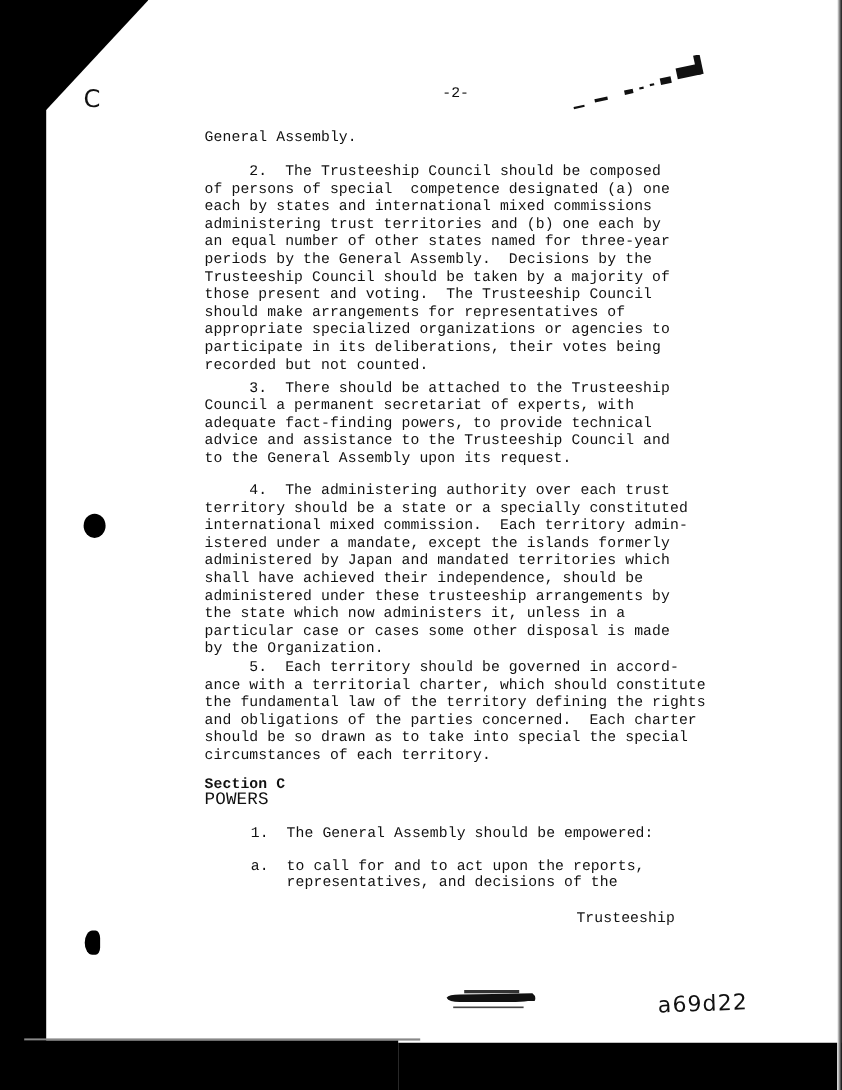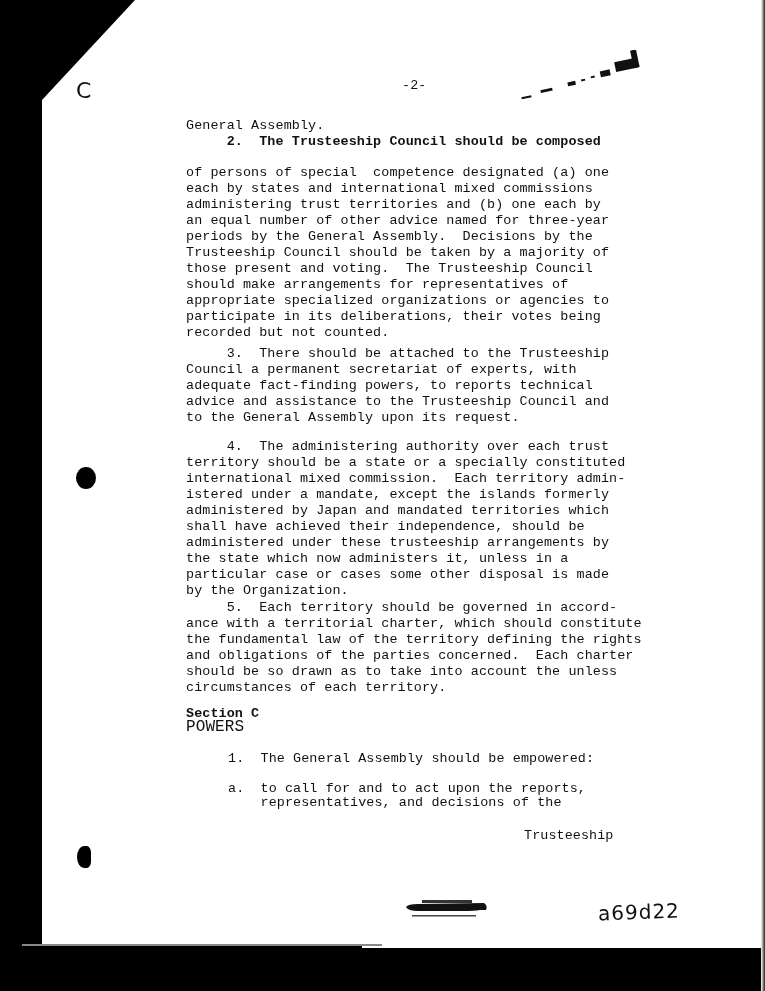--- a/index.html
+++ b/index.html
@@ -138,55 +138,55 @@
       <rect x="102" y="30" width="4" height="2"></rect>
       <rect x="112" y="29" width="4" height="2"></rect>
       <rect x="122" y="26" width="10" height="6"></rect>
       <rect x="138" y="20" width="22" height="10"></rect>
       <rect x="156" y="12" width="6" height="18"></rect>
     </g>
   </svg>
 
   <div id="doc-lines">
     <div class="mono text-line" style="top:118px">General Assembly.</div>
-    <div class="mono text-line bold-word" style="top:134px;font-weight:bold">     2.  The Trusteeship Council should be composed</div>
+    <div class="mono text-line bold-word" style="top:149px;font-weight:normal">     2.  The Trusteeship Council should be composed</div>
     <div class="mono text-line" style="top:165px">of persons of special  competence designated (a) one</div>
     <div class="mono text-line" style="top:181px">each by states and international mixed commissions</div>
     <div class="mono text-line" style="top:197px">administering trust territories and (b) one each by</div>
-    <div class="mono text-line" style="top:213px">an equal number of other advice named for three-year</div>
+    <div class="mono text-line" style="top:213px">an equal number of other states named for three-year</div>
     <div class="mono text-line" style="top:229px">periods by the General Assembly.  Decisions by the</div>
     <div class="mono text-line" style="top:245px">Trusteeship Council should be taken by a majority of</div>
     <div class="mono text-line" style="top:261px">those present and voting.  The Trusteeship Council</div>
     <div class="mono text-line" style="top:277px">should make arrangements for representatives of</div>
     <div class="mono text-line" style="top:293px">appropriate specialized organizations or agencies to</div>
     <div class="mono text-line" style="top:309px">participate in its deliberations, their votes being</div>
     <div class="mono text-line" style="top:325px">recorded but not counted.</div>
 
     <div class="mono text-line" style="top:346px">     3.  There should be attached to the Trusteeship</div>
     <div class="mono text-line" style="top:362px">Council a permanent secretariat of experts, with</div>
-    <div class="mono text-line" style="top:378px">adequate fact-finding powers, to reports technical</div>
+    <div class="mono text-line" style="top:378px">adequate fact-finding powers, to provide technical</div>
     <div class="mono text-line" style="top:394px">advice and assistance to the Trusteeship Council and</div>
     <div class="mono text-line" style="top:410px">to the General Assembly upon its request.</div>
 
     <div class="mono text-line" style="top:439px">     4.  The administering authority over each trust</div>
     <div class="mono text-line" style="top:455px">territory should be a state or a specially constituted</div>
     <div class="mono text-line" style="top:471px">international mixed commission.  Each territory admin-</div>
     <div class="mono text-line" style="top:487px">istered under a mandate, except the islands formerly</div>
     <div class="mono text-line" style="top:503px">administered by Japan and mandated territories which</div>
     <div class="mono text-line" style="top:519px">shall have achieved their independence, should be</div>
     <div class="mono text-line" style="top:535px">administered under these trusteeship arrangements by</div>
     <div class="mono text-line" style="top:551px">the state which now administers it, unless in a</div>
     <div class="mono text-line" style="top:567px">particular case or cases some other disposal is made</div>
     <div class="mono text-line" style="top:583px">by the Organization.</div>
 
     <div class="mono text-line" style="top:600px">     5.  Each territory should be governed in accord-</div>
     <div class="mono text-line" style="top:616px">ance with a territorial charter, which should constitute</div>
     <div class="mono text-line" style="top:632px">the fundamental law of the territory defining the rights</div>
     <div class="mono text-line" style="top:648px">and obligations of the parties concerned.  Each charter</div>
-    <div class="mono text-line" style="top:664px">should be so drawn as to take into account the unless</div>
+    <div class="mono text-line" style="top:664px">should be so drawn as to take into special the special</div>
     <div class="mono text-line" style="top:680px">circumstances of each territory.</div>
 
     <div class="mono text-line" style="top:706px;font-weight:bold">Section C</div>
     <div class="mono text-line" style="top:719px;font-size:16px">POWERS</div>
 
     <div class="mono text-line" style="top:751px;left:228px">1.  The General Assembly should be empowered:</div>
     <div class="mono text-line" style="top:781px;left:228px">a.  to call for and to act upon the reports,</div>
     <div class="mono text-line" style="top:795px;left:228px">    representatives, and decisions of the</div>
     <div class="mono text-line" style="top:828px;left:524px">Trusteeship</div>
   </div>

